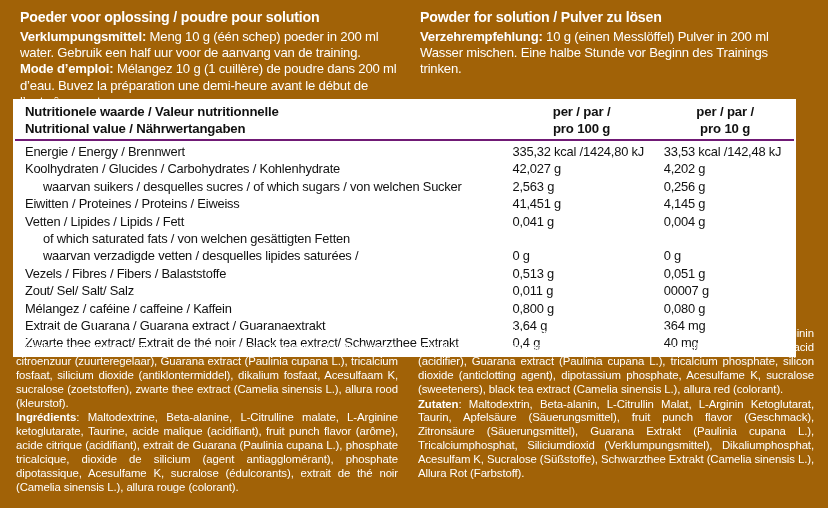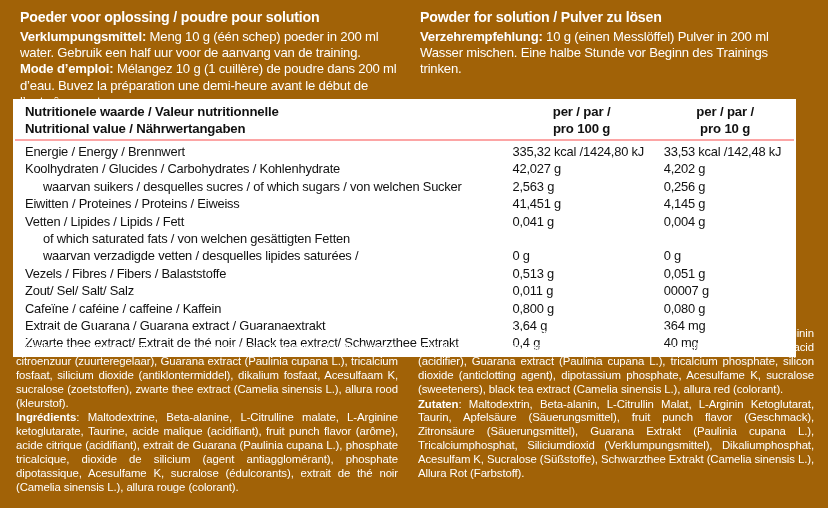--- a/index.html
+++ b/index.html
@@ -65,21 +65,21 @@
     top: 99px;
     width: 783px;
     background: #ffffff;
     color: #111111;
     border: 2px solid #ffffff;
     box-sizing: border-box;
   }
   .nutri-head {
     display: flex;
     flex-direction: row;
-    border-bottom: 2px solid #fca5a5;
+    border-bottom: 2px solid #701a75;
     padding: 3px 0 2px 0;
   }
   .nutri-head .c-name {
     width: 500px;
     padding-left: 10px;
     box-sizing: border-box;
   }
   .nutri-head .c-val {
     width: 140px;
     box-sizing: border-box;
@@ -239,21 +239,21 @@
           <div class="c-name">Vezels / Fibres / Fibers / Balaststoffe</div>
           <div class="c-val">0,513 g</div>
           <div class="c-val v2">0,051 g</div>
         </div>
         <div class="nutri-row">
           <div class="c-name">Zout/ Sel/ Salt/ Salz</div>
           <div class="c-val">0,011 g</div>
           <div class="c-val v2">00007 g</div>
         </div>
         <div class="nutri-row">
-          <div class="c-name">Cafeïne / caféine / caffeine / Kaffein</div>
+          <div class="c-name">Mélangez / caféine / caffeine / Kaffein</div>
           <div class="c-val">0,800 g</div>
           <div class="c-val v2">0,080 g</div>
         </div>
         <div class="nutri-row">
           <div class="c-name">Extrait de Guarana / Guarana extract / Guaranaextrakt</div>
           <div class="c-val">3,64 g</div>
           <div class="c-val v2">364 mg</div>
         </div>
         <div class="nutri-row">
           <div class="c-name">Zwarte thee extract/ Extrait de thé noir / Black tea extract/ Schwarzthee Extrakt</div>

